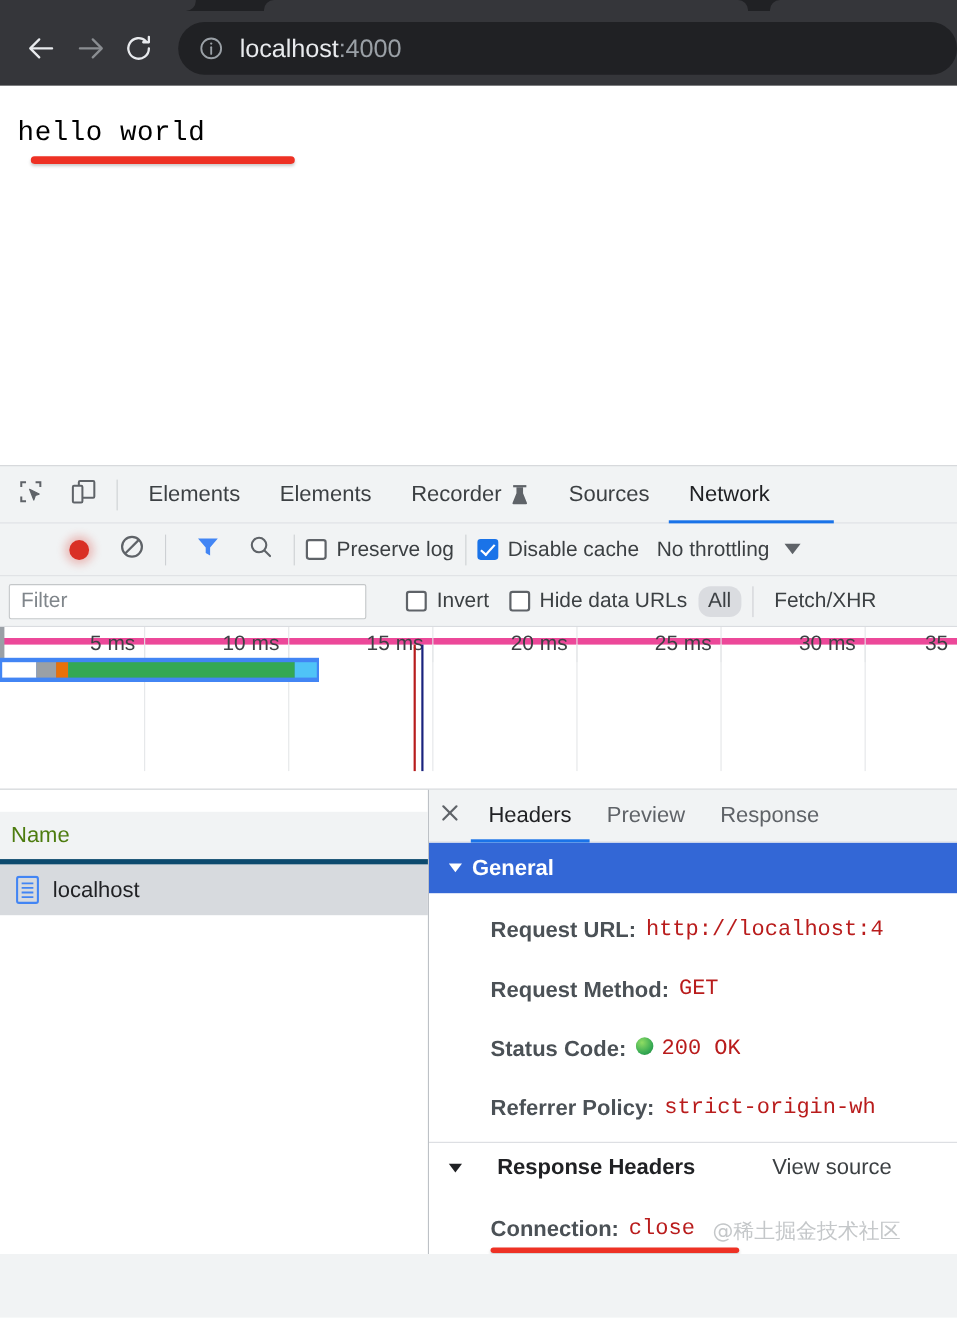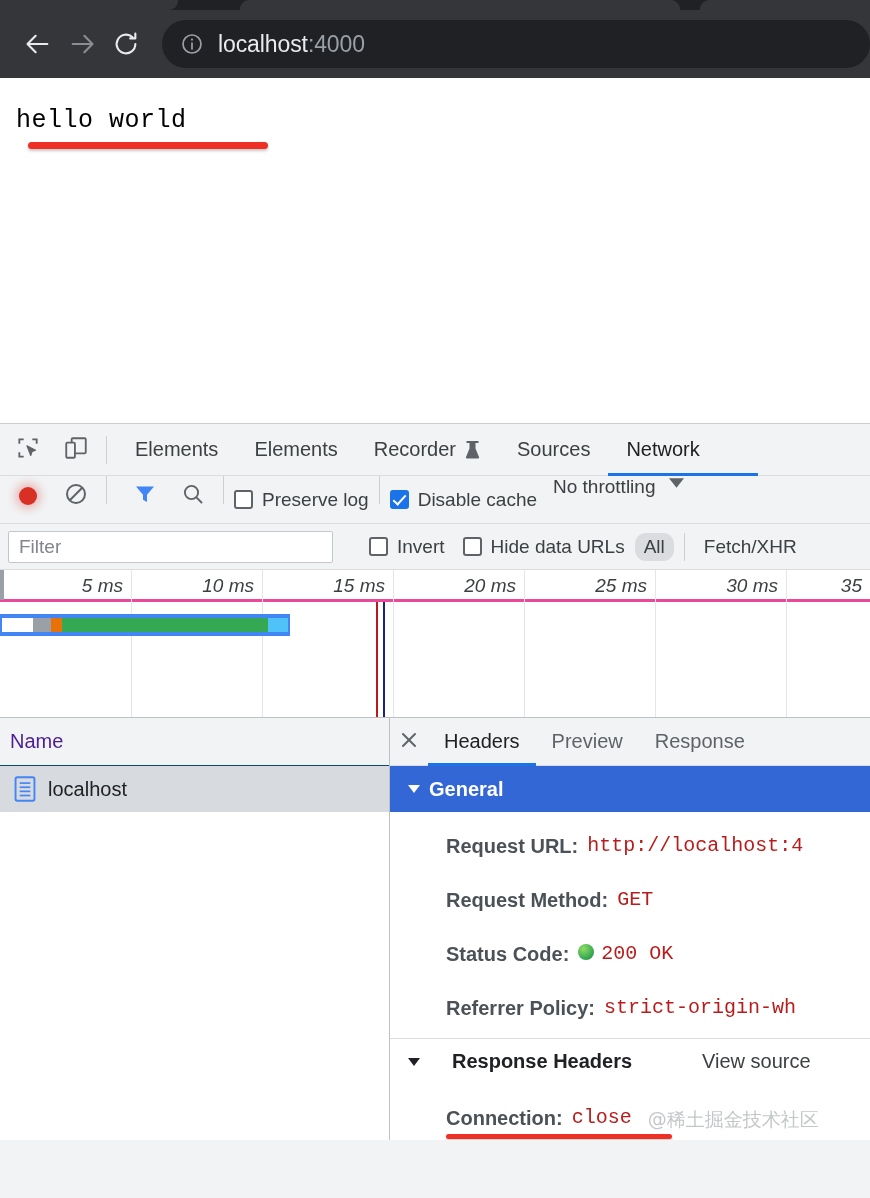--- a/index.html
+++ b/index.html
@@ -108,21 +108,21 @@
     content: ""; position: absolute; left: 0; right: -40px; bottom: 0;
     height: 3px; background: #1a73e8;
   }
   .recorder-flask { margin-left: 8px; display: inline-flex; }
 
   
   .net-toolbar {
     position: relative; height: 48px; width: 870px;
     background: #f1f3f4;
     border-bottom: 1px solid #dadce0;
-    display: flex; 
+    display: flex; align-items: center; padding-left: 44px;
   }
   .rec-dot {
     width: 18px; height: 18px; border-radius: 50%;
     background: #d93025;
     box-shadow: 0 0 8px 4px rgba(217,48,37,0.28);
   }
   .chk {
     width: 19px; height: 19px; border: 2px solid #5f6368;
     border-radius: 3px; background: #fff; flex: 0 0 auto;
     display: inline-block; vertical-align: middle;
@@ -173,23 +173,22 @@
   }
   .pill.active { background: #dadce0; }
 
   
   .overview {
     position: relative; width: 870px; height: 148px;
     background: #ffffff;
     border-bottom: 1px solid #bdc1c6;
   }
   .ov-ruler {
-    position: relative; width: 870px; height: 32px;
-    border-bottom: 3px solid #ec4899;
-    font-style: italic;
+    position: relative; width: 870px; height: 16px;
+    border-bottom: 6px solid #ec4899;
   }
   .ov-tick {
     position: absolute; top: 0; height: 32px;
     border-right: 1px solid #e4e6e8;
     font-size: 19px; color: #3c4043;
     text-align: right; padding-right: 8px; line-height: 32px;
     white-space: nowrap;
   }
   .ov-left-edge {
     position: absolute; left: 0; top: 0; width: 4px; height: 30px;
@@ -219,24 +218,24 @@
     background: #fff;
   }
   .left-pane {
     width: 390px; height: 422px;
     background: #fff;
     border-right: 1px solid #bdc1c6;
     flex: 0 0 auto;
   }
   .lp-header {
     height: 48px; background: #f1f3f4;
-    border-bottom: 1px solid #0c4a6e;
+    border-bottom: 5px solid #0c4a6e;
     display: flex; align-items: center;
     padding-left: 10px;
-    font-size: 20px; color: #4c1d95;
+    font-size: 20px; color: #4d7c0f; margin-top: 20px;
   }
   .lp-row {
     height: 46px; display: flex; align-items: center;
     padding-left: 14px; gap: 12px;
     background: #d7dade;
     font-size: 20px; color: #202124;
   }
   .doc-icon { width: 22px; height: 26px; flex: 0 0 auto; }
 
   .right-pane {

